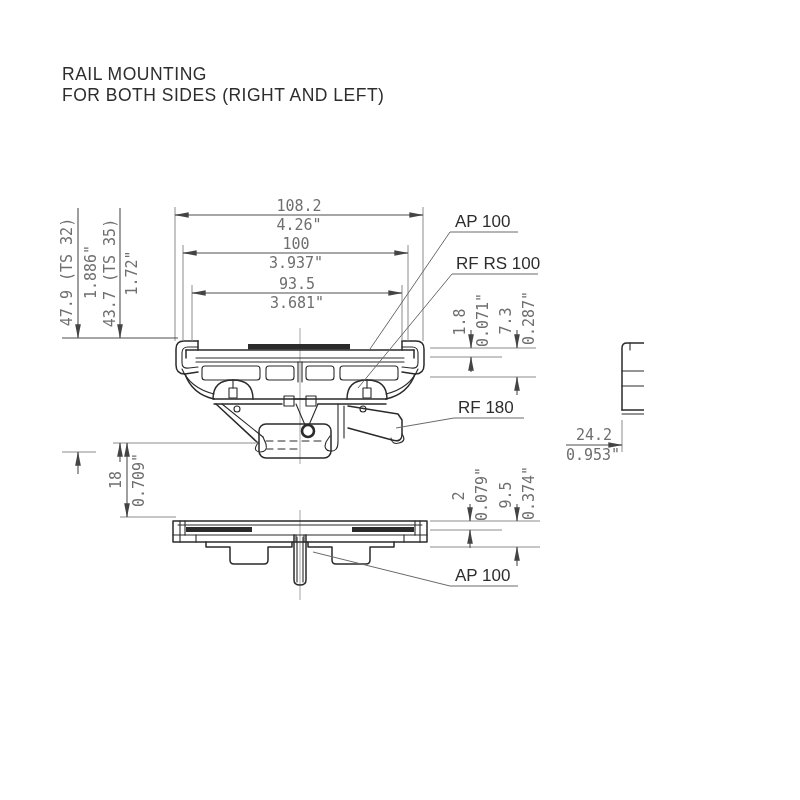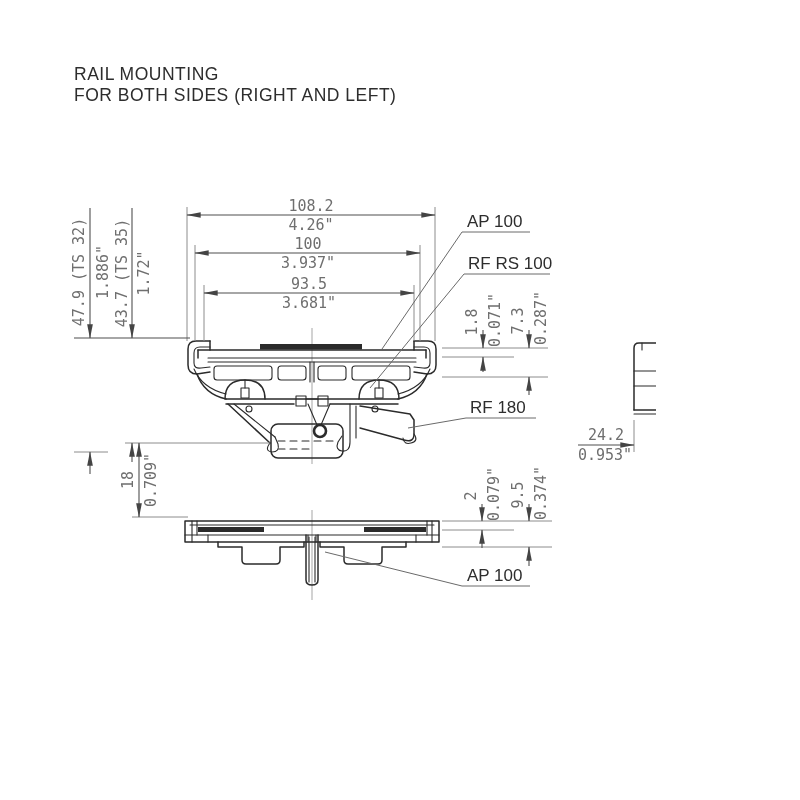--- a/index.html
+++ b/index.html
@@ -1,16 +1,16 @@
 <!DOCTYPE html>
 <html><head>
 <meta charset="utf-8">
 <style>
   html,body{margin:0;padding:0;background:#ffffff;}
-  #canvas{position:relative;width:644px;height:800px;background:#ffffff;overflow:hidden;margin-left:12px;}
+  #canvas{position:relative;width:644px;height:800px;background:#ffffff;overflow:hidden;}
   svg{display:block;}
   .outline{stroke:#2b2b2b;stroke-width:1.5;fill:none;stroke-linecap:round;stroke-linejoin:round;}
   .thin{stroke-width:1.1;}
   .ext{stroke:#8c8c8c;stroke-width:1;fill:none;}
   .dimline{stroke:#4f4f4f;stroke-width:1.1;fill:none;}
   .leader{stroke:#6a6a6a;stroke-width:1;fill:none;}
   .cl{stroke:#9b9b9b;stroke-width:0.9;fill:none;}
   .dark{fill:#2b2b2b;stroke:none;}
   .dash{stroke-dasharray:7 5;}
   .dimtext{font-family:"DejaVu Sans Mono","Liberation Mono",monospace;font-size:15px;fill:#6f6f6f;}

